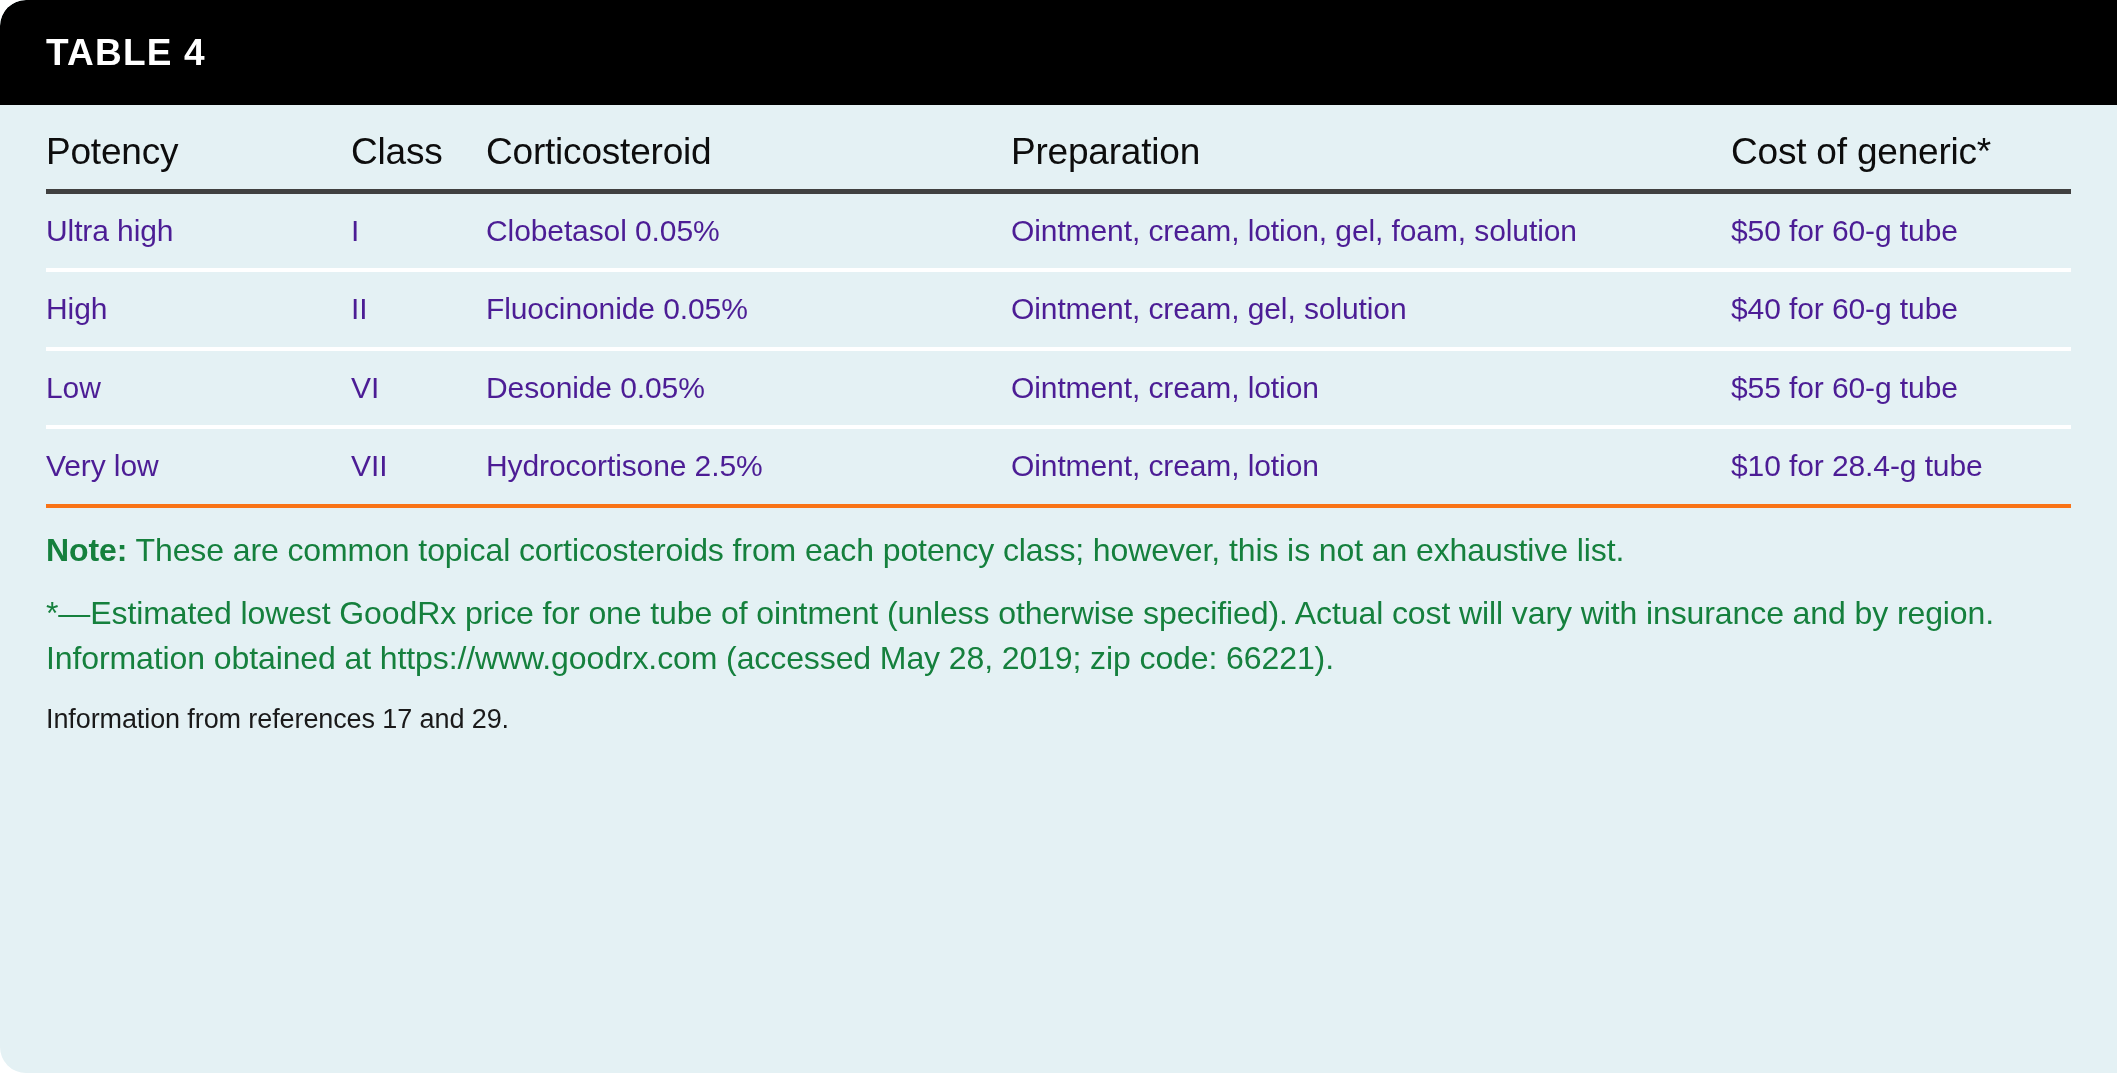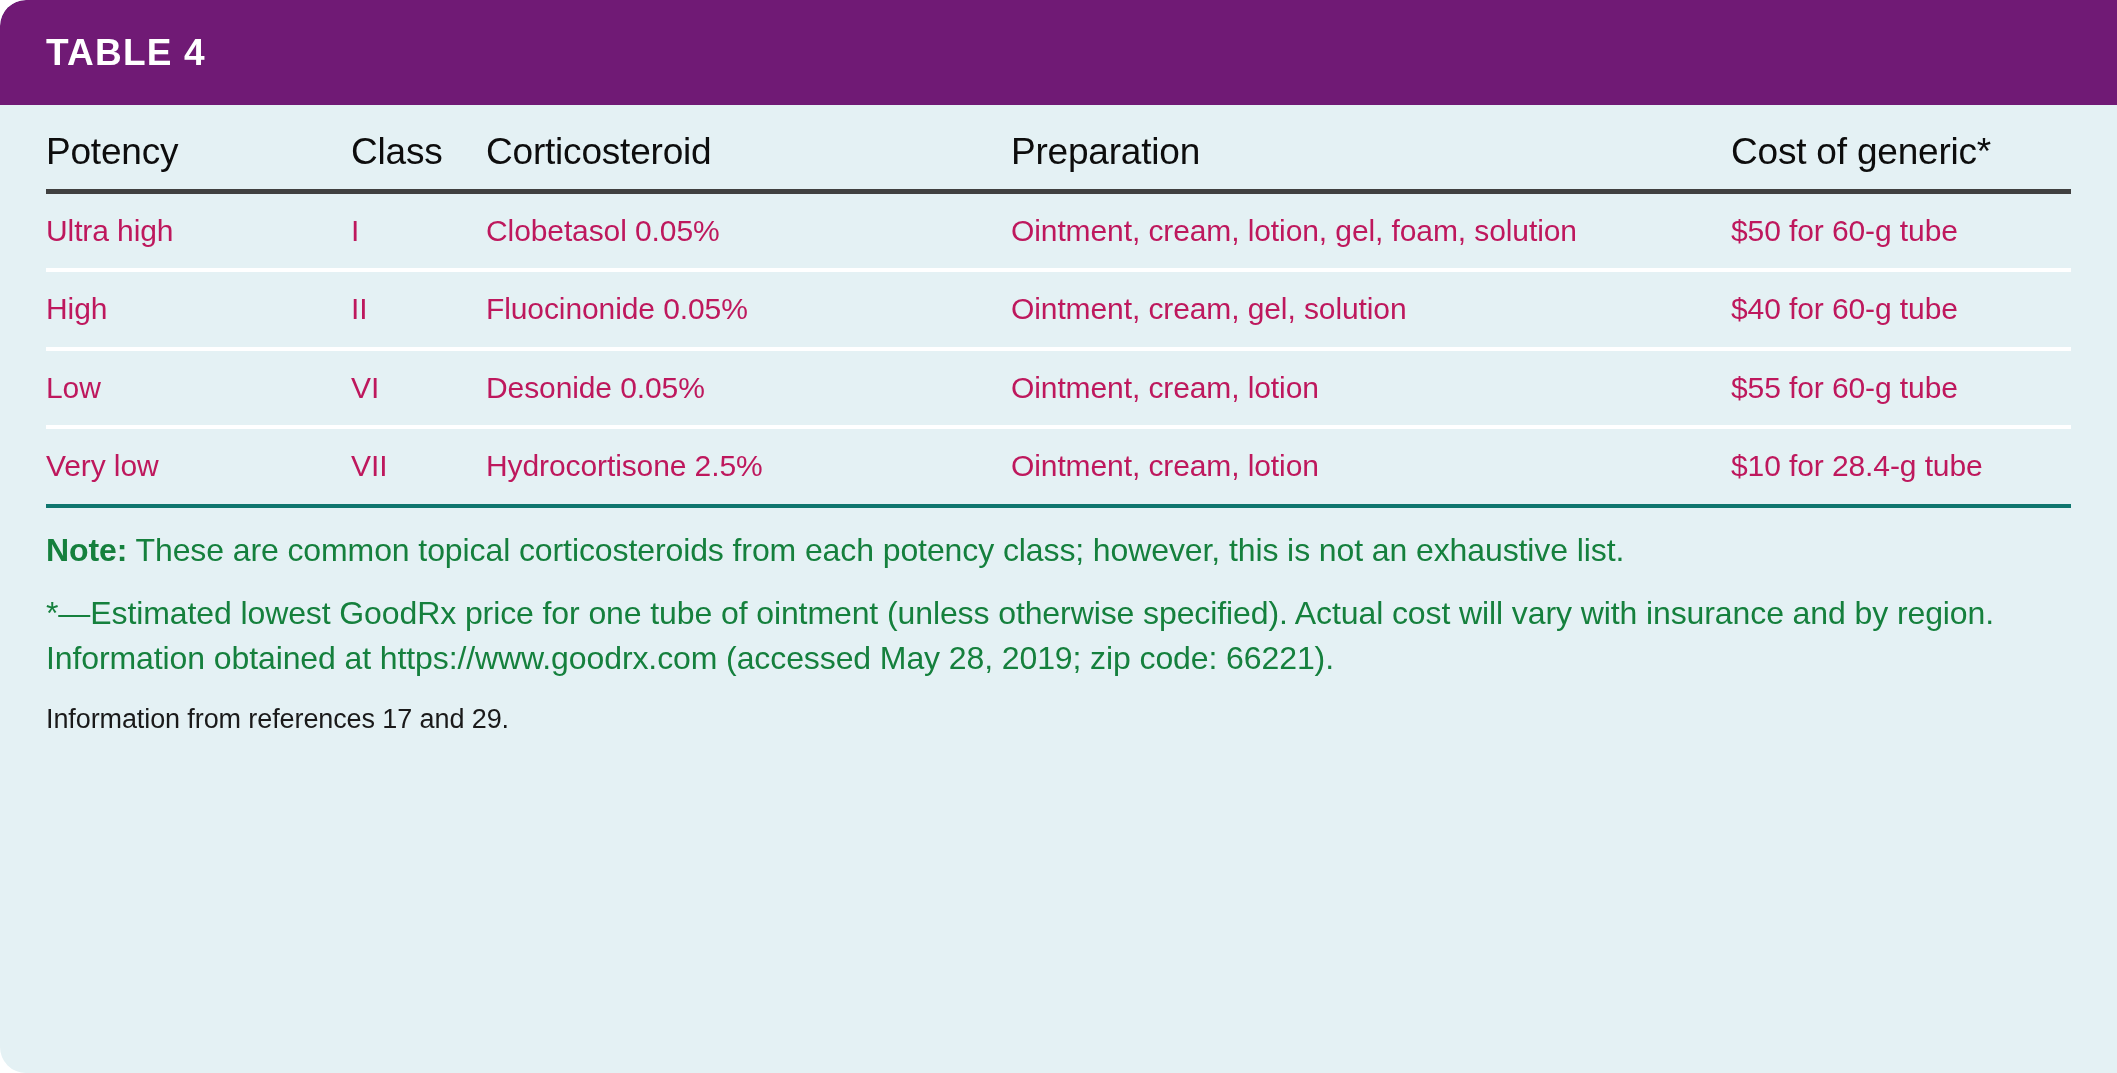--- a/index.html
+++ b/index.html
@@ -16,21 +16,21 @@
     width: 2117px;
     height: 1073px;
     background: #e4f1f4;
     border-radius: 26px 0 0 26px;
     overflow: hidden;
   }
 
   
   .banner {
     height: 105px;
-    background: #701a75;
+    background: #000000;
     border-radius: 26px 0 0 0;
     display: flex;
     align-items: center;
     padding-left: 46px;
   }
   .banner-label {
     color: #ffffff;
     font-size: 37px;
     font-weight: bold;
     letter-spacing: 1.2px;
@@ -70,28 +70,28 @@
     color: #0d0d0d;
     padding: 0 12px 16px 0;
     letter-spacing: -0.2px;
     border-bottom: 5px solid #404040;
     vertical-align: bottom;
     white-space: nowrap;
   }
 
   tbody td {
     font-size: 30px;
-    color: #be185d;
+    color: #4c1d95;
     padding: 18px 14px 18px 0;
     vertical-align: top;
     line-height: 1.28;
     letter-spacing: -0.1px;
     border-bottom: 4px solid #ffffff;
   }
-  tbody tr:last-child td { border-bottom: 4px solid #0f766e; }
+  tbody tr:last-child td { border-bottom: 4px solid #f97316; }
 
   
   .notes {
     padding: 20px 50px 0 46px;
   }
   .note-line {
     font-size: 32px;
     color: #15803d;
     line-height: 1.42;
     margin-bottom: 18px;

